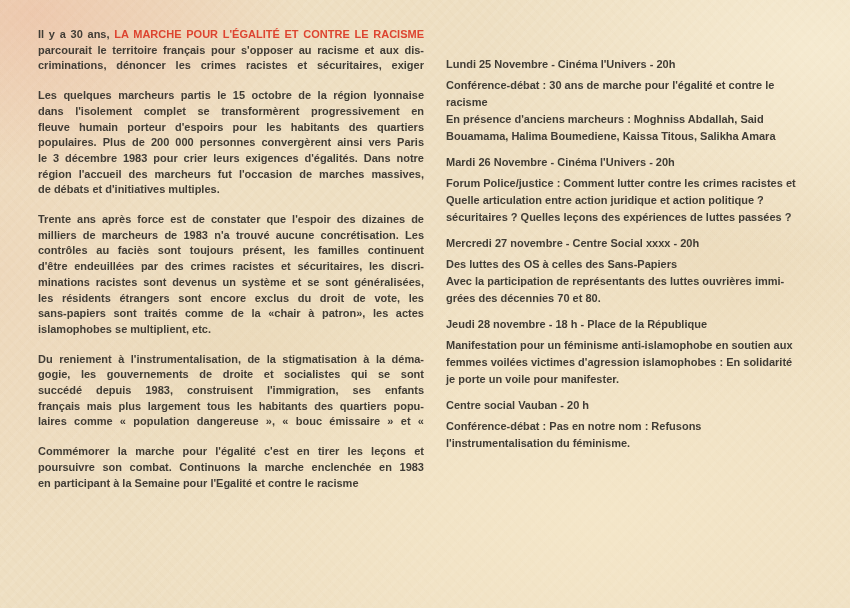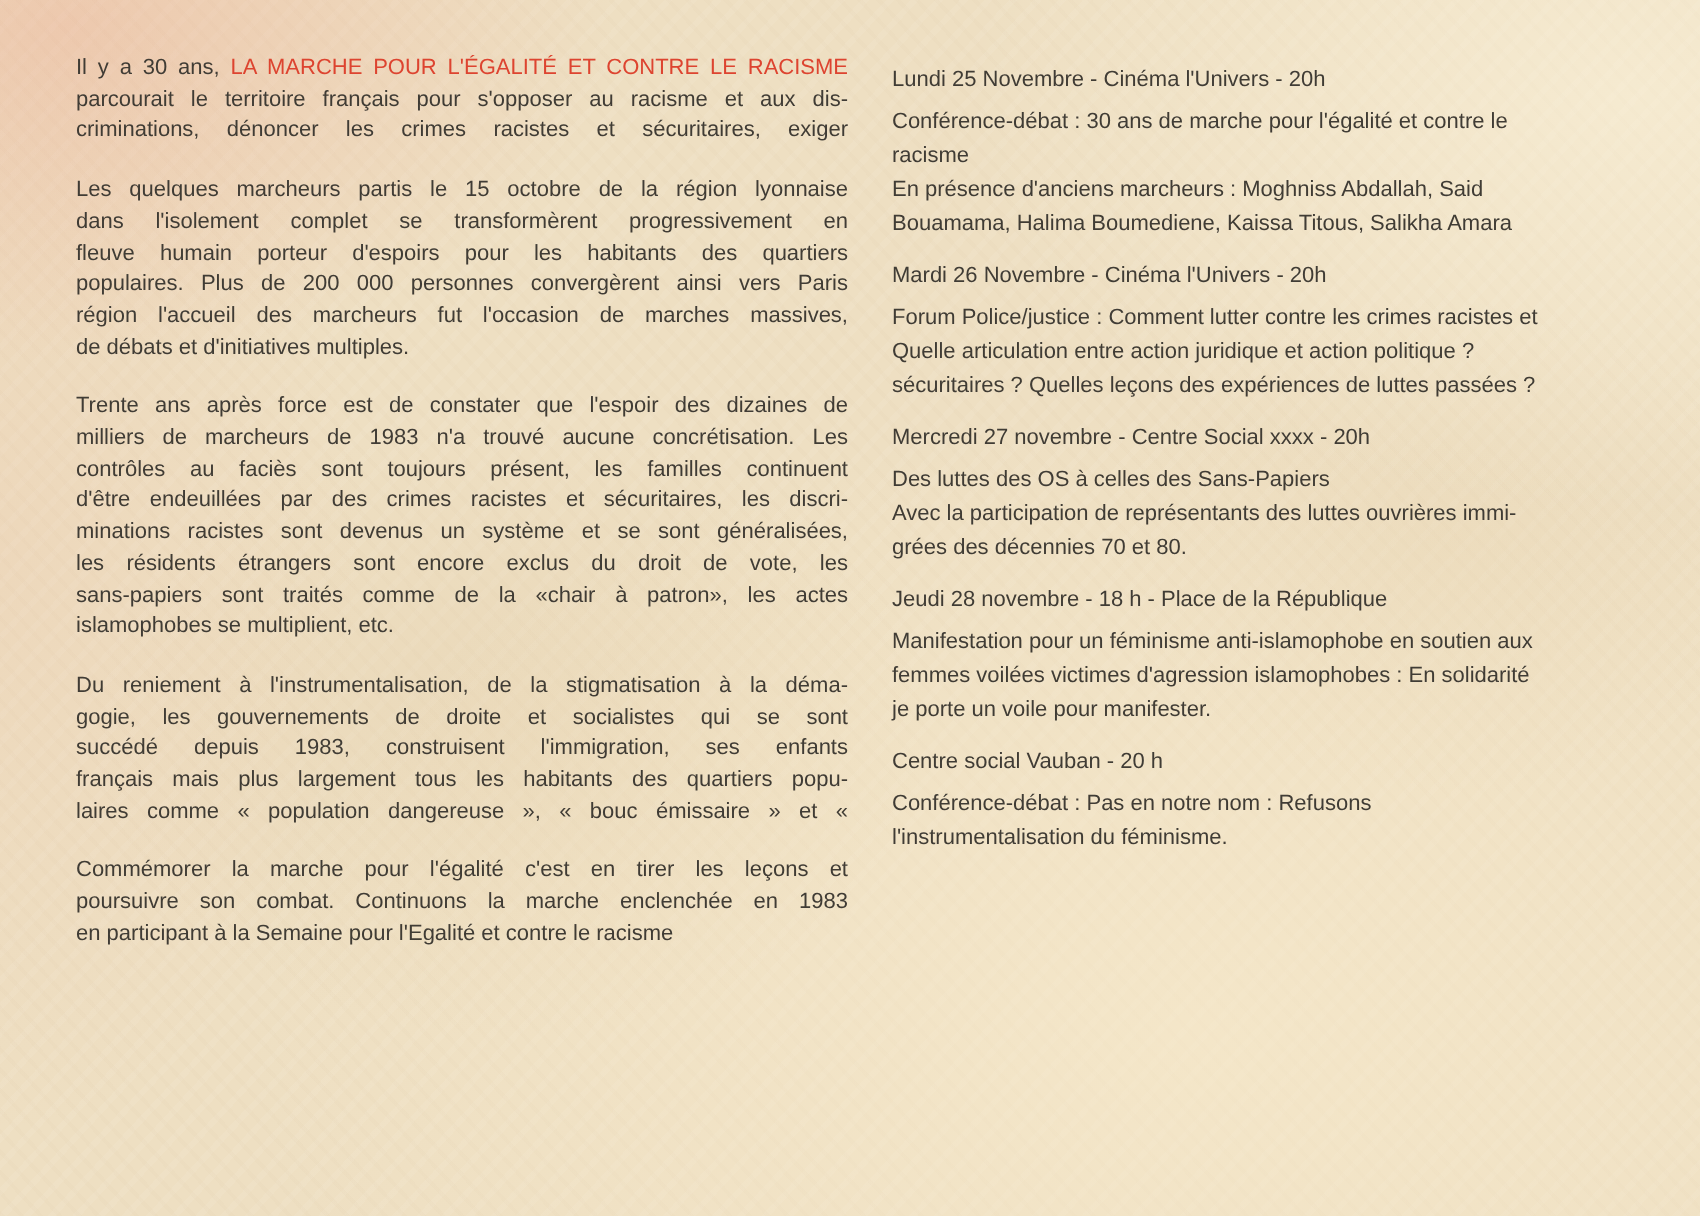--- a/index.html
+++ b/index.html
@@ -1,39 +1,39 @@
 <!DOCTYPE html>
 <html><head>
 <meta charset="utf-8">
 <style>
   html,body{margin:0;padding:0;}
   .page{
     position:relative;
     width:850px;height:608px;
     overflow:hidden;
     font-family:"Liberation Sans", sans-serif;
-    font-weight:normal;
+    font-weight:bold;
     color:#403c35;
     background-color:#eedfc2;
     background-image:
       radial-gradient(ellipse 420px 260px at 4% 2%,  rgba(235,150,128,0.30), rgba(235,150,128,0) 65%),
       radial-gradient(ellipse 260px 420px at 0% 45%, rgba(232,170,145,0.14), rgba(232,170,145,0) 70%),
       radial-gradient(ellipse 520px 320px at 96% 8%, rgba(255,248,226,0.45), rgba(255,248,226,0) 65%),
       radial-gradient(ellipse 640px 420px at 70% 85%,rgba(249,236,206,0.55), rgba(249,236,206,0) 75%),
       radial-gradient(ellipse 300px 220px at 30% 60%,rgba(226,204,168,0.35), rgba(226,204,168,0) 70%),
       radial-gradient(ellipse 240px 180px at 85% 45%,rgba(230,210,175,0.35), rgba(230,210,175,0) 70%),
       repeating-linear-gradient(47deg,  rgba(205,180,145,0.05) 0 2px, rgba(0,0,0,0) 2px 7px),
       repeating-linear-gradient(133deg, rgba(255,255,255,0.06) 0 3px, rgba(0,0,0,0) 3px 9px);
   }
   .col-left{
     position:absolute;left:38px;top:27px;width:386px;
     font-size:11px;line-height:15.7px;
   }
   .col-right{
-    position:absolute;left:446px;top:32px;width:396px;
+    position:absolute;left:446px;top:56px;width:396px;
     font-size:11px;line-height:17px;
   }
   .para{margin:0 0 14px 0;}
   .pline{text-align:justify;text-align-last:justify;}
   .pline.last{text-align-last:left;}
   .accent{color:#dd4430;}
   .event{margin:0 0 9px 0;}
   .event-heading{margin:0 0 4px 0;}
   .eline{text-align:left;}
 </style>
@@ -48,20 +48,21 @@
       <div class="pline"><span>Il y a 30 ans,</span> <span class="accent">LA MARCHE POUR L'ÉGALITÉ ET CONTRE LE RACISME</span></div>
       <div class="pline">parcourait le territoire français pour s'opposer au racisme et aux dis-</div>
       <div class="pline">criminations, dénoncer les crimes racistes et sécuritaires, exiger</div>
     </div>
 
     <div class="para">
       <div class="pline">Les quelques marcheurs partis le 15 octobre de la région lyonnaise</div>
       <div class="pline">dans l'isolement complet se transformèrent progressivement en</div>
       <div class="pline">fleuve humain porteur d'espoirs pour les habitants des quartiers</div>
       <div class="pline">populaires. Plus de 200 000 personnes convergèrent ainsi vers Paris</div>
+      <div class="pline">le 3 décembre 1983 pour crier leurs exigences d'égalités. Dans notre</div>
       <div class="pline">région l'accueil des marcheurs fut l'occasion de marches massives,</div>
       <div class="pline last">de débats et d'initiatives multiples.</div>
     </div>
 
     <div class="para">
       <div class="pline">Trente ans après force est de constater que l'espoir des dizaines de</div>
       <div class="pline">milliers de marcheurs de 1983 n'a trouvé aucune concrétisation. Les</div>
       <div class="pline">contrôles au faciès sont toujours présent, les familles continuent</div>
       <div class="pline">d'être endeuillées par des crimes racistes et sécuritaires, les discri-</div>
       <div class="pline">minations racistes sont devenus un système et se sont généralisées,</div>

